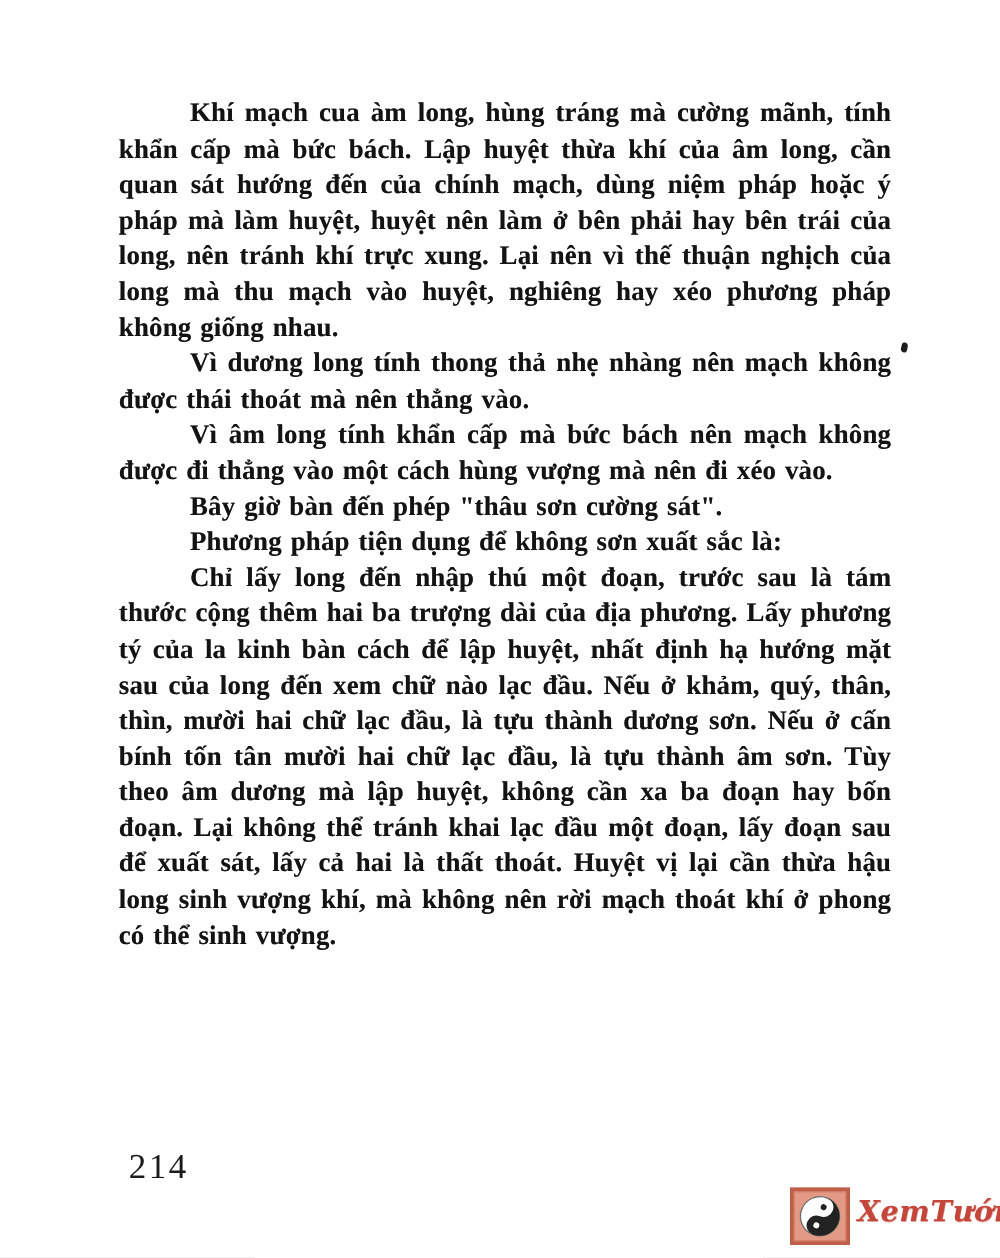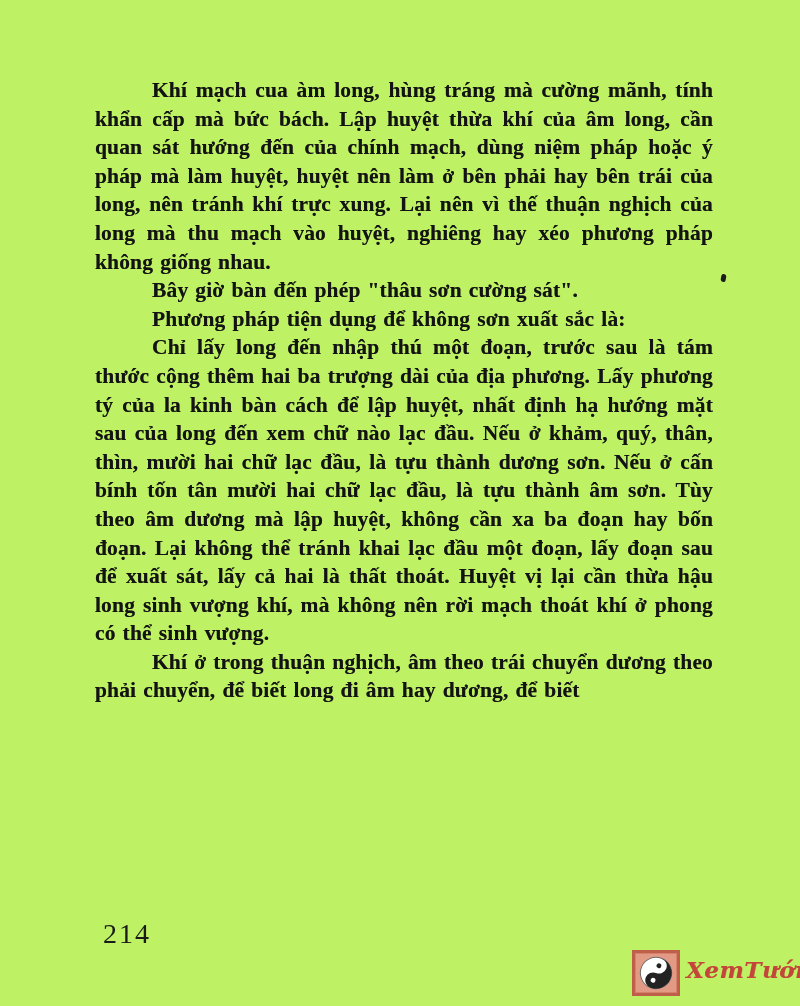--- a/index.html
+++ b/index.html
@@ -4,21 +4,21 @@
 <style>
   html, body {
     margin: 0;
     padding: 0;
     background: #e8e8e8;
   }
   .page {
     position: relative;
     width: 800px;
     height: 1006px;
-    background: #bef264;
+    background: #ffffff;
     overflow: hidden;
     font-family: "Liberation Serif", "DejaVu Serif", serif;
     color: #131313;
   }
   .text-block {
     position: absolute;
     left: 95px;
     top: 76px;
     width: 618px;
   }
@@ -88,24 +88,25 @@
     text-shadow: 0.4px 0.4px 0 rgba(196,69,58,0.5);
   }
 </style>
 </head>
 <body>
 
 <div class="page">
 
   <div class="text-block">
       <p>Khí mạch cua àm long, hùng tráng mà cường mãnh, tính khẩn cấp mà bức bách. Lập huyệt thừa khí của âm long, cần quan sát hướng đến của chính mạch, dùng niệm pháp hoặc ý pháp mà làm huyệt, huyệt nên làm ở bên phải hay bên trái của long, nên tránh khí trực xung. Lại nên vì thế thuận nghịch của long mà thu mạch vào huyệt, nghiêng hay xéo phương pháp không giống nhau.</p>
+      <p>Vì dương long tính thong thả nhẹ nhàng nên mạch không được thái thoát mà nên thẳng vào.</p>
+      <p>Vì âm long tính khẩn cấp mà bức bách nên mạch không được đi thẳng vào một cách hùng vượng mà nên đi xéo vào.</p>
       <p>Bây giờ bàn đến phép "thâu sơn cường sát".</p>
       <p>Phương pháp tiện dụng để không sơn xuất sắc là:</p>
       <p>Chỉ lấy long đến nhập thú một đoạn, trước sau là tám thước cộng thêm hai ba trượng dài của địa phương. Lấy phương tý của la kinh bàn cách để lập huyệt, nhất định hạ hướng mặt sau của long đến xem chữ nào lạc đầu. Nếu ở khảm, quý, thân, thìn, mười hai chữ lạc đầu, là tựu thành dương sơn. Nếu ở cấn bính tốn tân mười hai chữ lạc đầu, là tựu thành âm sơn. Tùy theo âm dương mà lập huyệt, không cần xa ba đoạn hay bốn đoạn. Lại không thể tránh khai lạc đầu một đoạn, lấy đoạn sau để xuất sát, lấy cả hai là thất thoát. Huyệt vị lại cần thừa hậu long sinh vượng khí, mà không nên rời mạch thoát khí ở phong có thể sinh vượng.</p>
-      <p>Khí ở trong thuận nghịch, âm theo trái chuyển dương theo phải chuyển, để biết long đi âm hay dương, để biết</p>
     </div>
 
   <div class="page-number">214</div>
 
   <div class="ink-speck"></div>
 
   <div class="watermark">
     <span class="wm-logo">
       <svg viewBox="0 0 100 100" aria-hidden="true">
         <g transform="rotate(22 50 50)">

